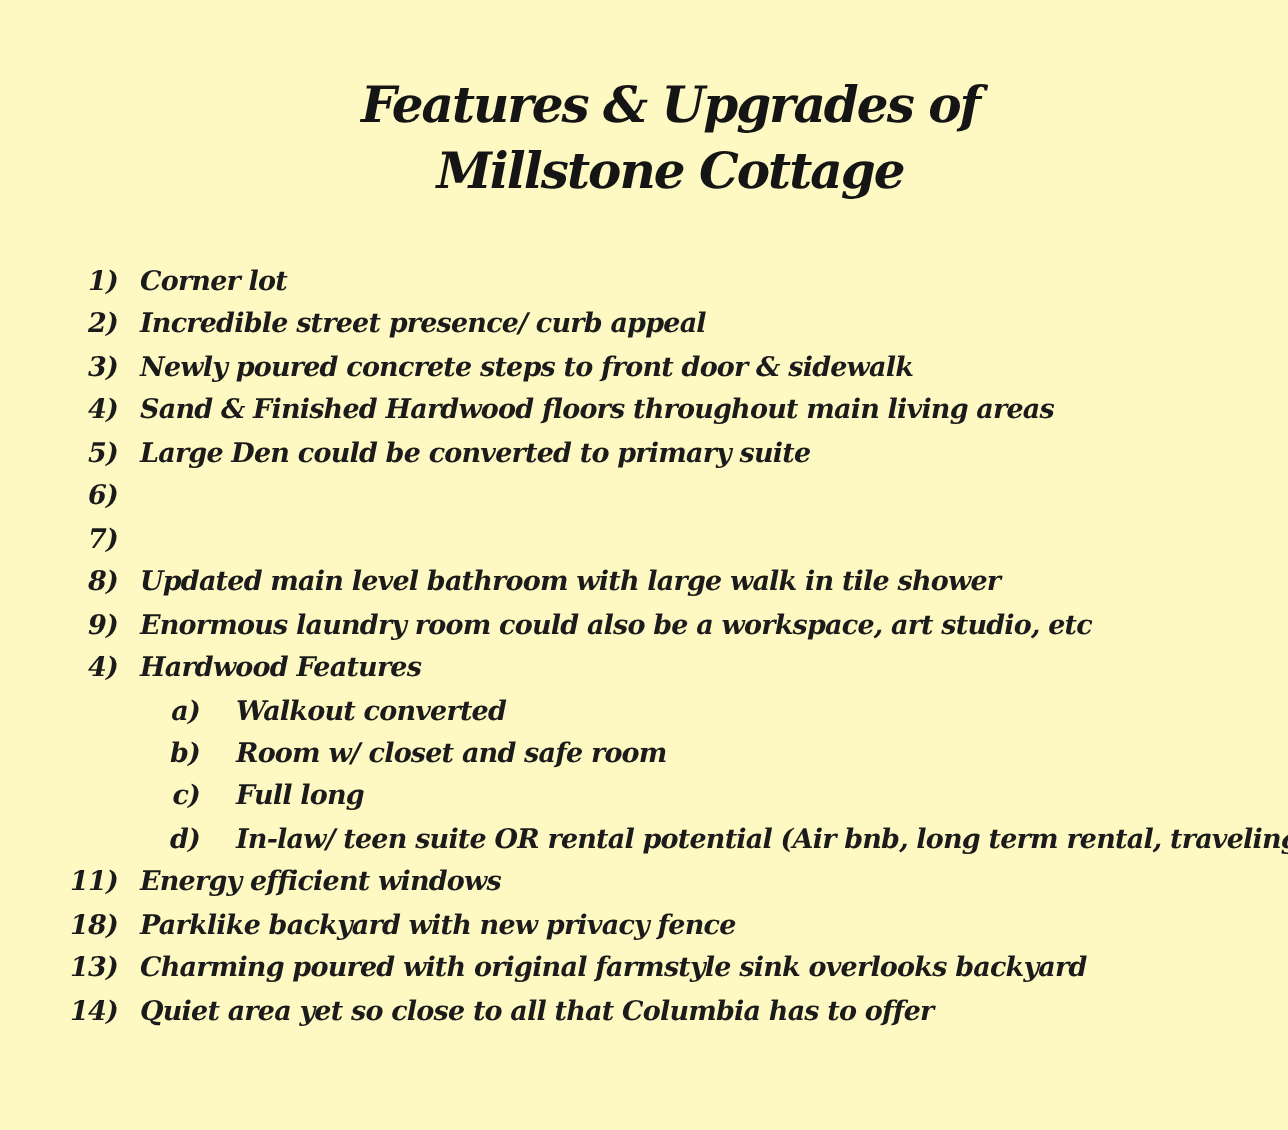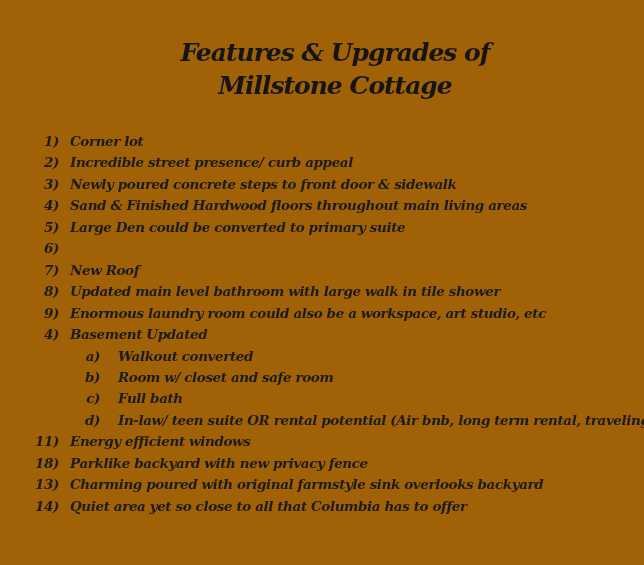--- a/index.html
+++ b/index.html
@@ -4,21 +4,21 @@
 <style>
   html, body {
     margin: 0;
     padding: 0;
     background: #ffffff;
   }
   .page {
     position: relative;
     width: 644px;
     height: 565px;
-    background: #a16207;
+    background: #fef9c3;
     overflow: hidden;
     font-family: "DejaVu Serif", serif;
     font-style: italic;
     font-weight: 700;
     color: #1b1b1b;
   }
   .title {
     position: absolute;
     top: 36px;
     left: 0;
@@ -87,45 +87,44 @@
       </div>
       <div class="row level1">
         <span class="marker">5)</span>
         <span class="text">Large Den could be converted to primary suite</span>
       </div>
       <div class="row level1">
         <span class="marker">6)</span>
       </div>
       <div class="row level1">
         <span class="marker">7)</span>
-        <span class="text">New Roof</span>
       </div>
       <div class="row level1">
         <span class="marker">8)</span>
         <span class="text">Updated main level bathroom with large walk in tile shower</span>
       </div>
       <div class="row level1">
         <span class="marker">9)</span>
         <span class="text">Enormous laundry room could also be a workspace, art studio, etc</span>
       </div>
       <div class="row level1">
         <span class="marker">4)</span>
-        <span class="text">Basement Updated</span>
+        <span class="text">Hardwood Features</span>
       </div>
       <div class="row level2">
         <span class="marker">a)</span>
         <span class="text">Walkout converted</span>
       </div>
       <div class="row level2">
         <span class="marker">b)</span>
         <span class="text">Room w/ closet and safe room</span>
       </div>
       <div class="row level2">
         <span class="marker">c)</span>
-        <span class="text">Full bath</span>
+        <span class="text">Full long</span>
       </div>
       <div class="row level2">
         <span class="marker">d)</span>
         <span class="text">In-law/ teen suite OR rental potential (Air bnb, long term rental, traveling nurses)</span>
       </div>
       <div class="row level1">
         <span class="marker">11)</span>
         <span class="text">Energy efficient windows</span>
       </div>
       <div class="row level1">

